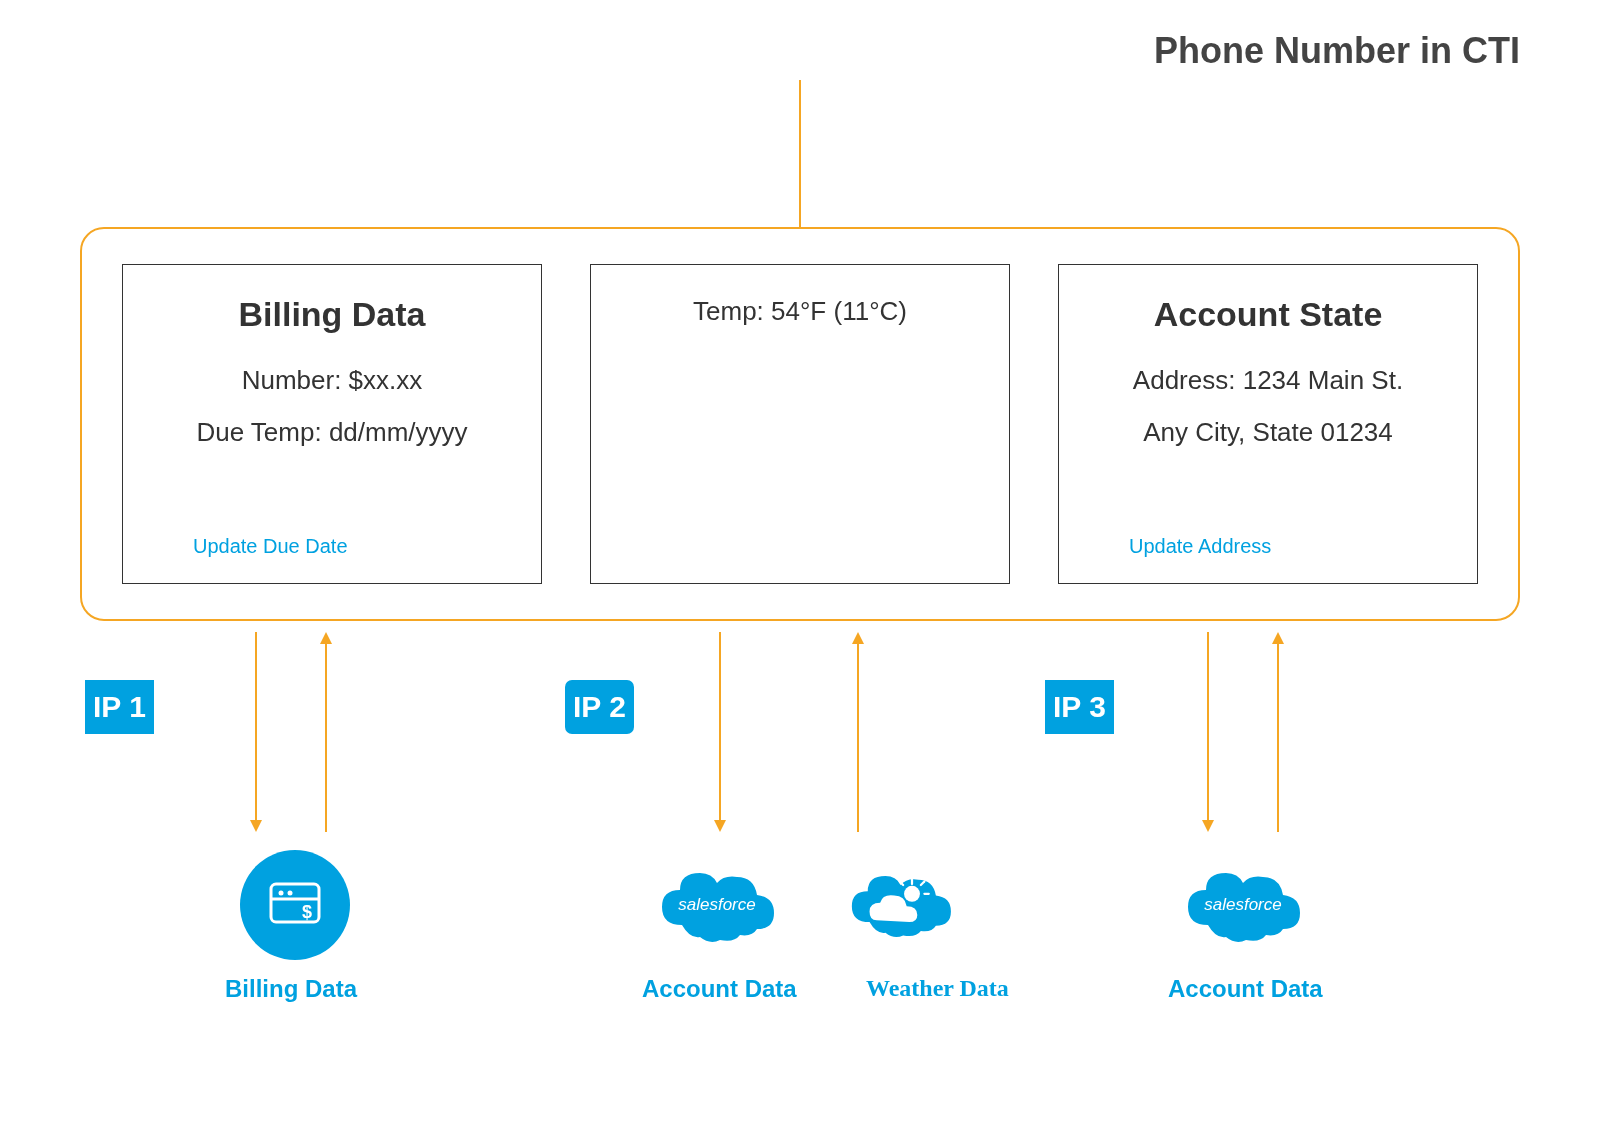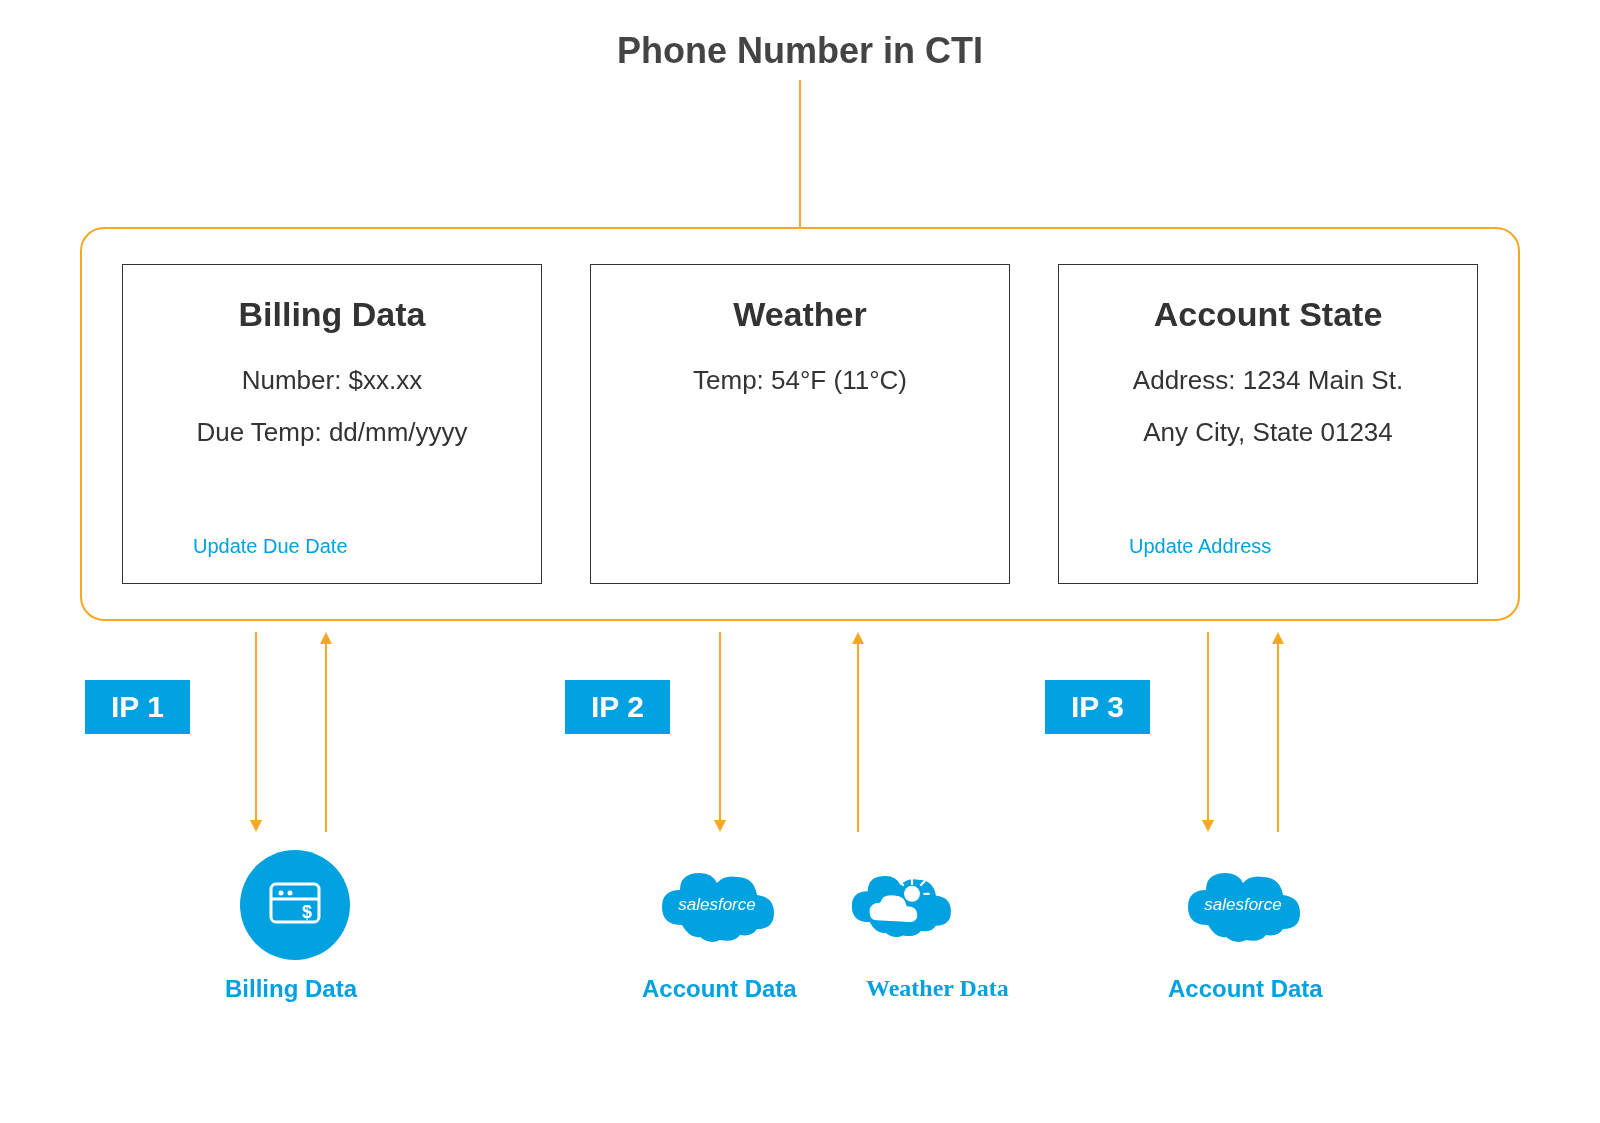--- a/index.html
+++ b/index.html
@@ -5,21 +5,21 @@
     * { margin: 0; padding: 0; box-sizing: border-box; }
     body {
       font-family: -apple-system, BlinkMacSystemFont, 'Segoe UI', Arial, sans-serif;
       background: white;
       width: 1600px;
       height: 1123px;
       position: relative;
       padding: 30px 80px;
     }
     .title {
-      text-align: center;
+      text-align: right;
       font-size: 36px;
       font-weight: 600;
       color: #444;
       margin-bottom: 20px;
     }
     .container {
       position: relative;
       border: 2px solid #F5A623;
       border-radius: 24px;
       padding: 35px 40px;
@@ -58,21 +58,21 @@
       bottom: 25px;
       left: 25px;
       cursor: pointer;
       margin-left: 45px;
     }
     .ip-label {
       background: #00A1E0;
       color: white;
       font-size: 30px;
       font-weight: 600;
-      padding: 10px 26px;
+      padding: 10px 8px;
       display: inline-block;
       position: absolute;
     }
     .source-icon {
       position: absolute;
       width: 130px;
       height: 110px;
       display: flex;
       flex-direction: column;
       align-items: center;
@@ -111,33 +111,32 @@
 </svg>
 
 <div class="container">
   <div class="card">
     <div class="card-title">Billing Data</div>
     <div class="card-line">Number: $xx.xx</div>
     <div class="card-line">Due Temp: dd/mm/yyyy</div>
     <div class="card-link">Update Due Date</div>
   </div>
   <div class="card">
-    <div class="card-title">Weather</div>
     <div class="card-line">Temp: 54°F (11°C)</div>
   </div>
   <div class="card">
     <div class="card-title">Account State</div>
     <div class="card-line" style="">Address: 1234 Main St.</div>
     <div class="card-line">Any City, State 01234</div>
     <div class="card-link">Update Address</div>
   </div>
 </div>
 
 <div class="ip-label" style="left:85px; top:680px;">IP 1</div>
-<div class="ip-label" style="left:565px; top:680px;">IP 2</div>
+<div class="ip-label" style="left:565px; top:680px;border-radius:7px;">IP 2</div>
 <div class="ip-label" style="left:1045px; top:680px;text-align:right;">IP 3</div>
 
 <svg class="arrow" style="left:248px; top:632px;" width="16" height="200">
   <line x1="8" y1="0" x2="8" y2="188" stroke="#F5A623" stroke-width="2"></line>
   <polygon points="8,200 2,188 14,188" fill="#F5A623"></polygon>
 </svg>
 <svg class="arrow" style="left:318px; top:632px;" width="16" height="200">
   <line x1="8" y1="12" x2="8" y2="200" stroke="#F5A623" stroke-width="2"></line>
   <polygon points="8,0 2,12 14,12" fill="#F5A623"></polygon>
 </svg>

